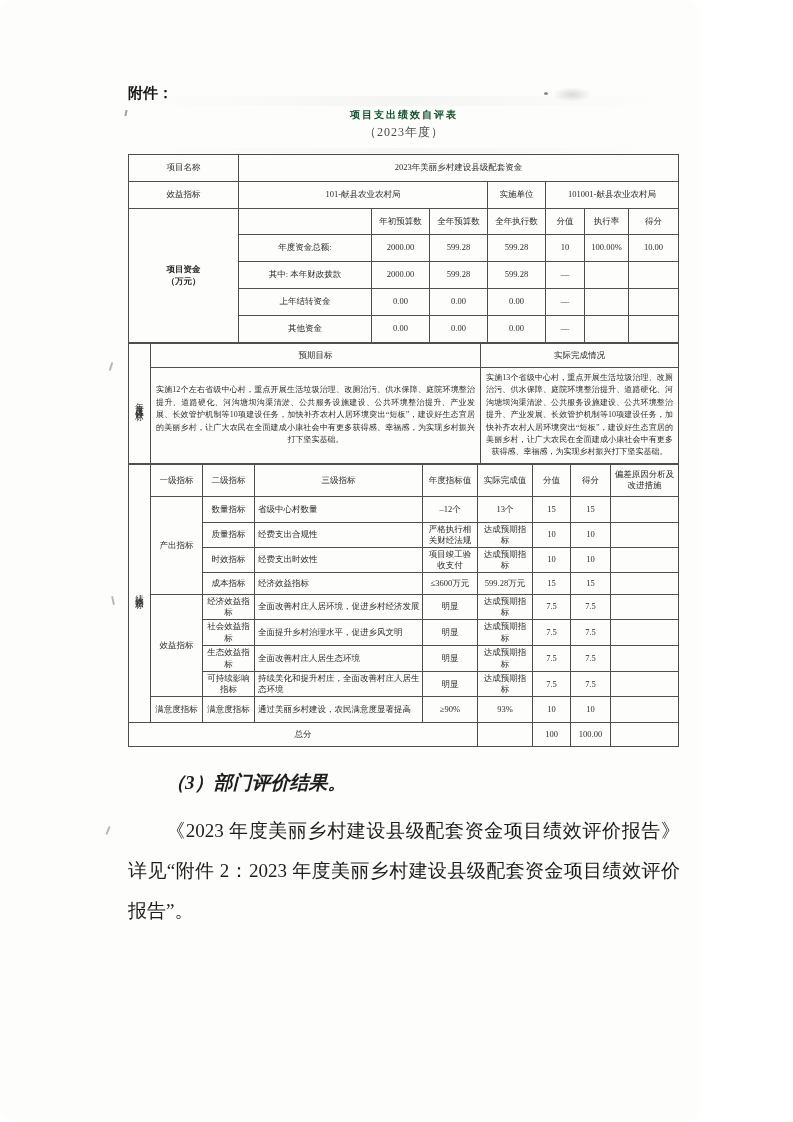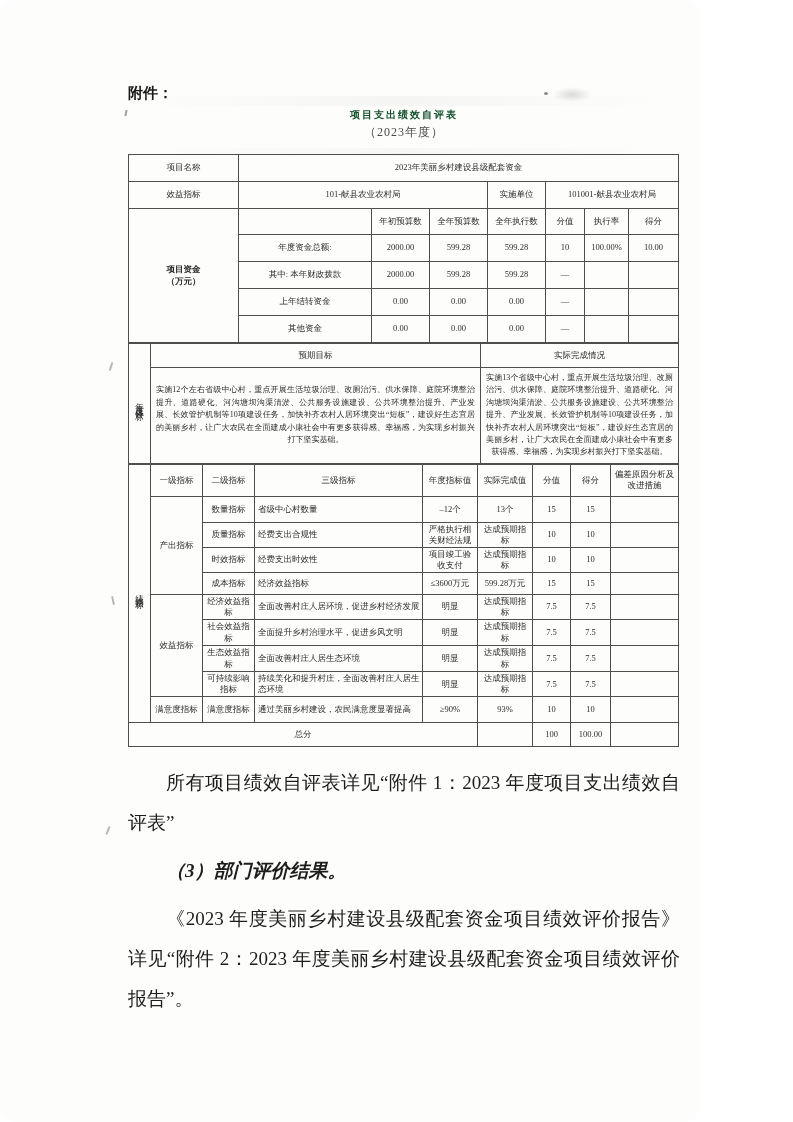--- a/index.html
+++ b/index.html
@@ -263,19 +263,18 @@
         <td colspan="5">总分</td>
         <td></td>
         <td>100</td>
         <td>100.00</td>
         <td></td>
       </tr>
     </tbody>
       </table>
 
     <div class="body-text">
-      <p>所有项目绩效自评表详见“附件 1：2023 年度项目支出绩效自评表”</p>
       <p class="para-heading">（3）部门评价结果。</p>
       <p>《2023 年度美丽乡村建设县级配套资金项目绩效评价报告》详见“附件 2：2023 年度美丽乡村建设县级配套资金项目绩效评价报告”。</p>
     </div>
 
   </div>
 </div>
 
 </body></html>

